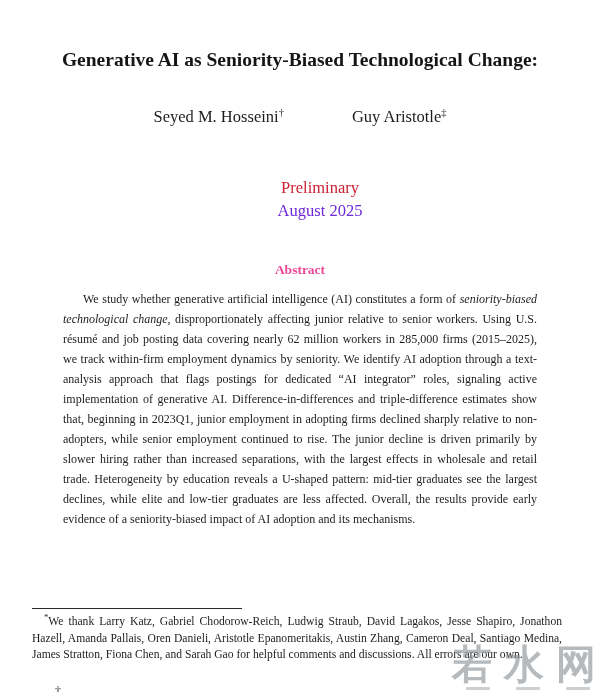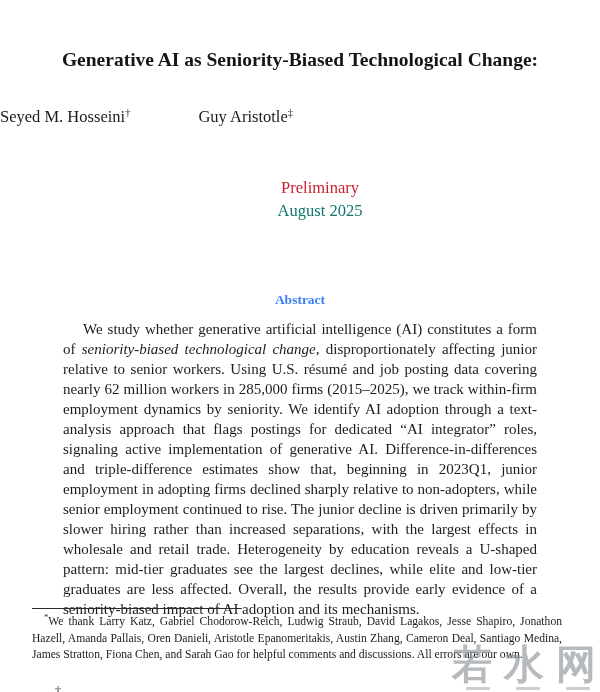--- a/index.html
+++ b/index.html
@@ -24,49 +24,50 @@
     margin-top: 42px;
   }
   .title-fnmark {
     font-size: 11px;
     vertical-align: super;
     line-height: 0;
   }
   .authors-row {
     margin-top: 30px;
     display: flex;
+    justify-content: center;
     gap: 68px;
     font-size: 16.5px;
     color: #1c1c1c;
   }
   .author-mark {
     font-size: 10.5px;
     vertical-align: super;
     line-height: 0;
   }
   .status-block {
     margin-top: 49px;
     text-align: center;
     line-height: 23px;
     font-size: 16.5px;
     padding-left: 40px;
   }
   .preliminary { font-weight: normal; }
-  .date-line { color: #0f766e; }
+  .date-line { color: #6d28d9; }
   .abstract-heading {
-    margin-top: 70px;
+    margin-top: 40px;
     text-align: center;
     font-size: 13.5px;
     font-weight: bold;
-    color: #3b82f6;
+    color: #ec4899;
   }
   .abstract-body {
     margin: 11px 63px 0 63px;
     width: 474px;
-    font-size: 15px;
+    font-size: 12px;
     line-height: 20px;
     text-align: justify;
     color: #1c1c1c;
   }
   .abstract-body .indent { display: inline-block; width: 20px; }
   .abstract-italic { font-style: italic; }
   .footnote-block {
     position: absolute;
     left: 32px;
     right: 38px;

